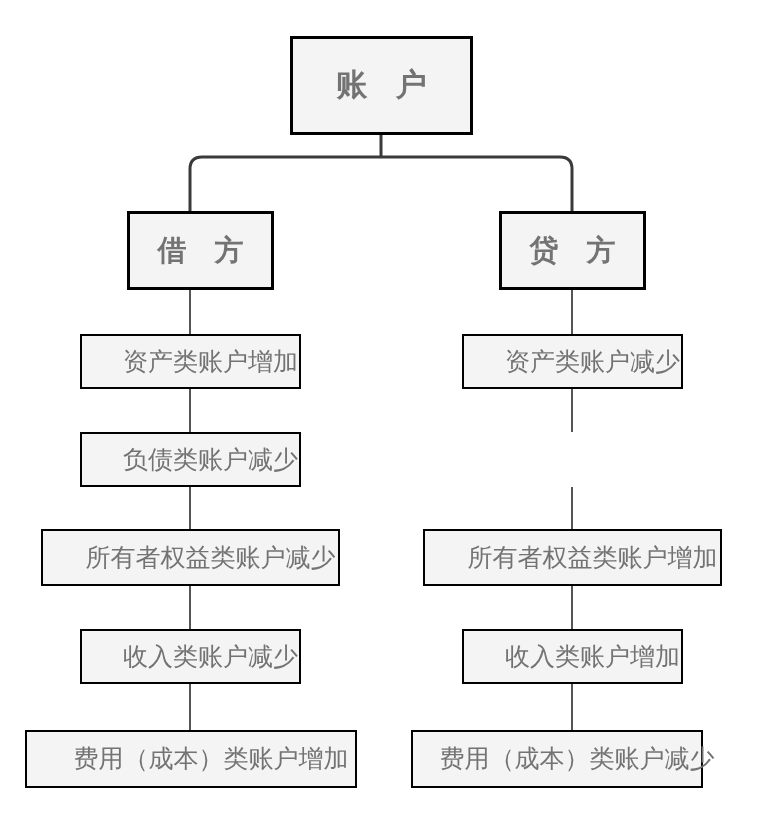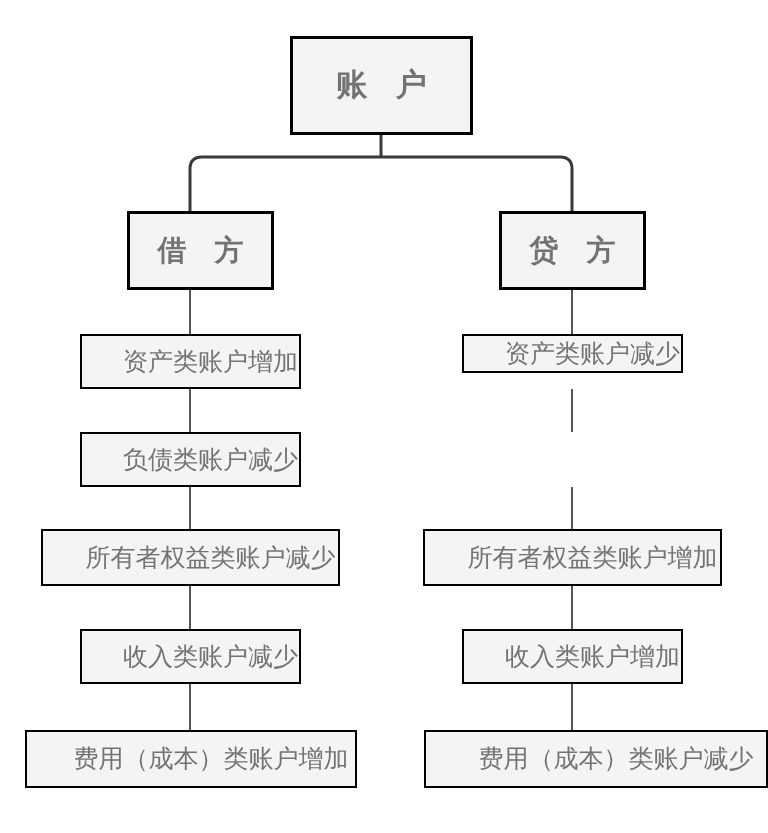--- a/index.html
+++ b/index.html
@@ -84,26 +84,26 @@
   <div class="node leaf thin" style="left:41px;top:529px;width:299px;height:57px;">
     <span class="txt">所有者权益类账户减少</span>
   </div>
   <div class="node leaf thin" style="left:80px;top:629px;width:221px;height:55px;">
     <span class="txt">收入类账户减少</span>
   </div>
   <div class="node leaf thin" style="left:25px;top:730px;width:332px;height:58px;">
     <span class="txt">费用（成本）类账户增加</span>
   </div>
 
-  <div class="node leaf thin" style="left:462px;top:334px;width:221px;height:39px;">
+  <div class="node leaf thin" style="left:462px;top:334px;width:221px;height:55px;">
     <span class="txt">资产类账户减少</span>
   </div>
   <div class="node leaf thin" style="left:423px;top:529px;width:299px;height:57px;">
     <span class="txt">所有者权益类账户增加</span>
   </div>
   <div class="node leaf thin" style="left:462px;top:629px;width:221px;height:55px;">
     <span class="txt">收入类账户增加</span>
   </div>
-  <div class="node leaf thin" style="left:424px;top:730px;width:344px;height:58px;text-align:center;">
+  <div class="node leaf thin" style="left:411px;top:730px;width:292px;height:58px;text-align:center;">
     <span class="txt">费用（成本）类账户减少</span>
   </div>
 
 </div>
 
 </body></html>

